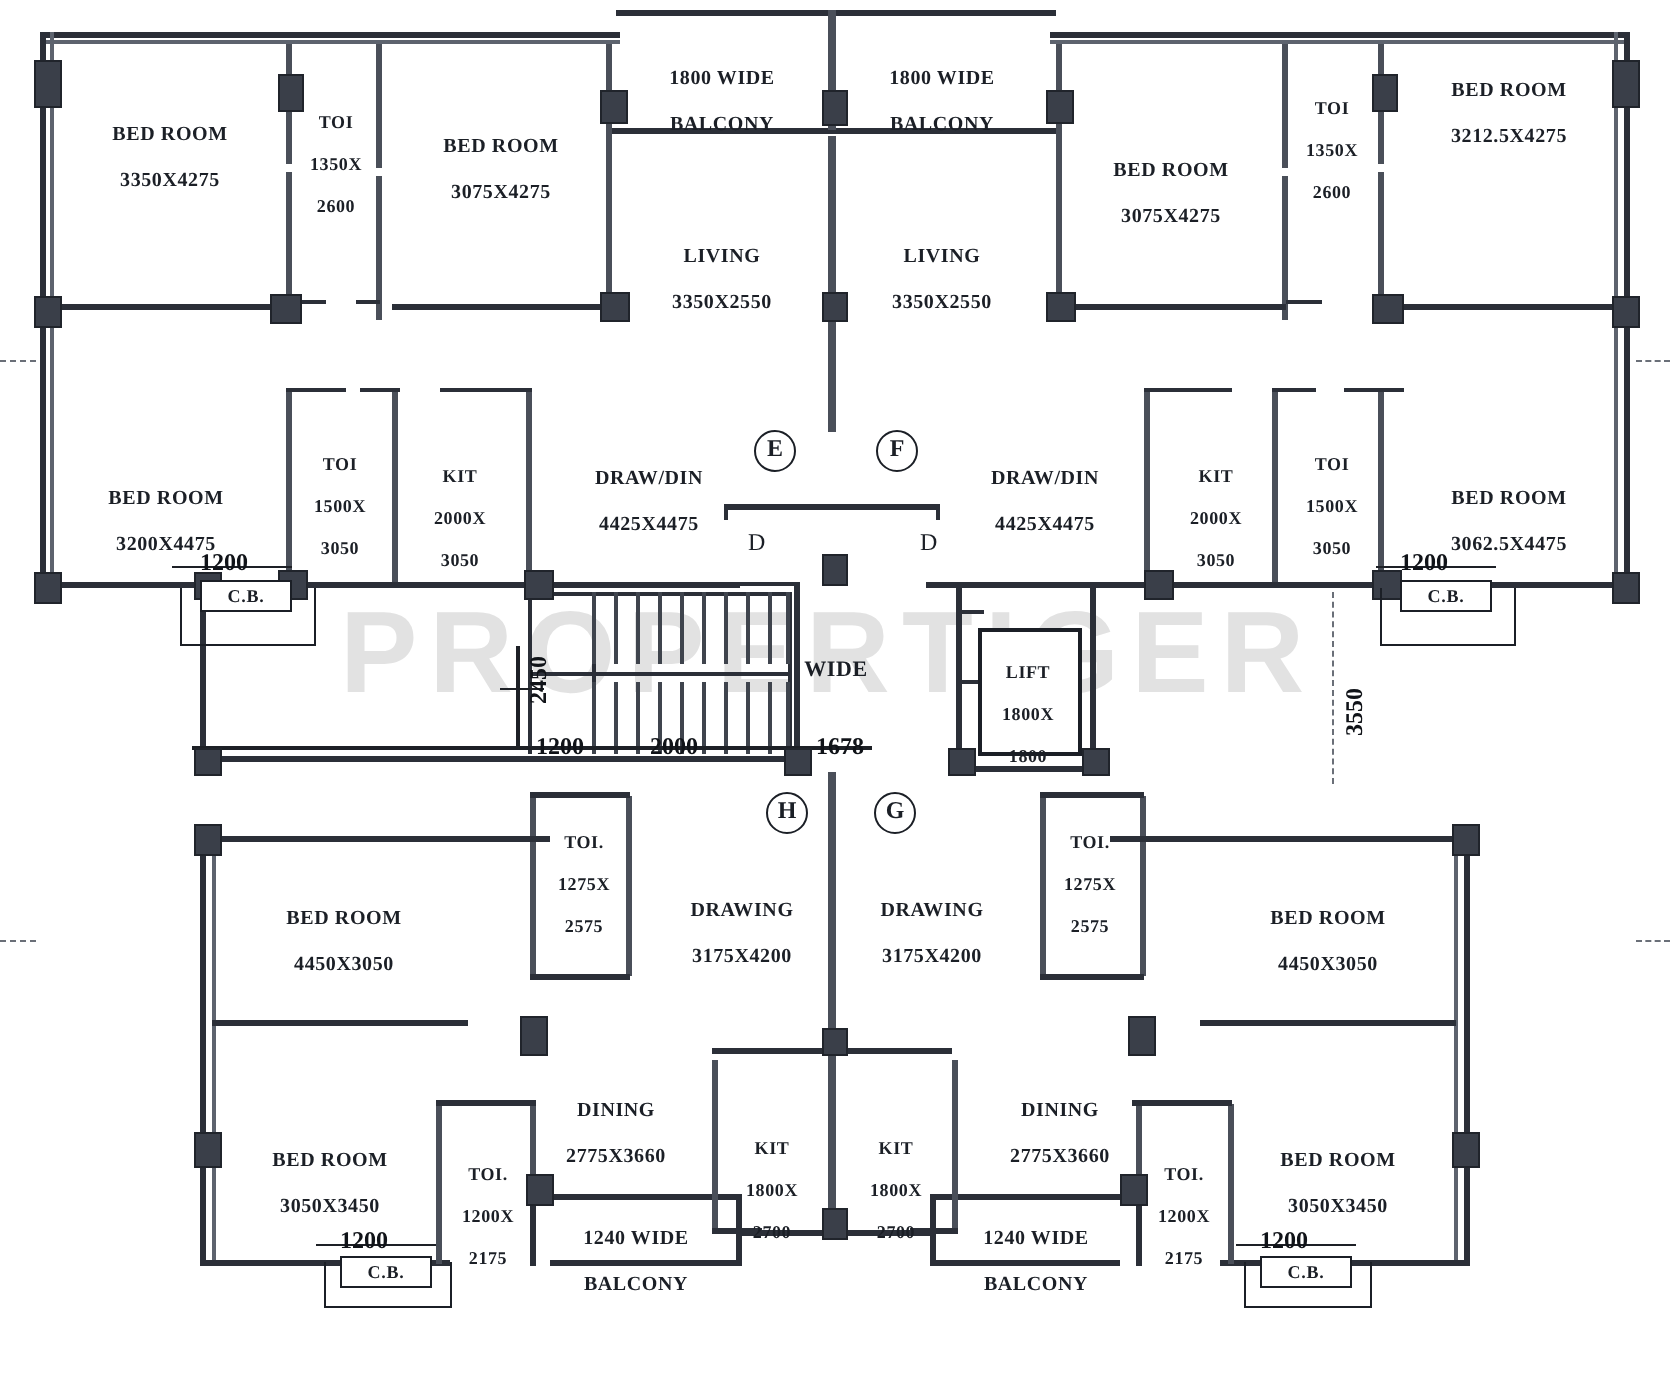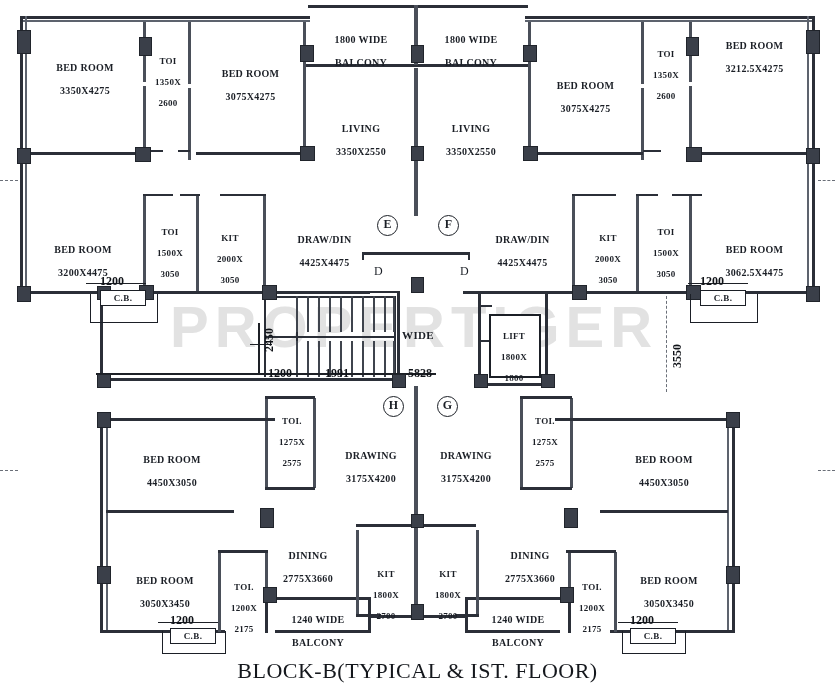--- a/index.html
+++ b/index.html
@@ -305,22 +305,22 @@
   <div class="w" style="left:545px; top:291px; width:3px; height:95px;"></div>
   <div class="w" style="left:478px; top:305px; width:14px; height:2px;"></div>
   <div class="w" style="left:478px; top:340px; width:12px; height:2px;"></div>
   <div class="w" style="left:478px; top:383px; width:70px; height:2.5px;"></div>
 
   <div class="dim-line" style="left:96px;  top:373px; width:340px; height:1.6px;"></div>
   <div class="dim-line" style="left:258px; top:323px; width:1.6px; height:52px;"></div>
   <div class="dim-line" style="left:250px; top:344px; width:22px; height:1.2px;"></div>
 
   <div class="dimtxt" style="left:268px; top:366px;">1200</div>
-  <div class="dimtxt" style="left:325px; top:366px;">1991</div>
-  <div class="dimtxt" style="left:408px; top:366px;">5828</div>
+  <div class="dimtxt" style="left:325px; top:366px;">2000</div>
+  <div class="dimtxt" style="left:408px; top:366px;">1678</div>
   <div class="dimtxt rot" style="left:262px; top:352px;">2450</div>
 
   <div class="w" style="left:100px; top:418px; width:175px; height:3px;"></div>
   <div class="w" style="left:555px; top:418px; width:180px; height:3px;"></div>
   <div class="w" style="left:100px; top:418px; width:3px;  height:215px;"></div>
   <div class="w" style="left:732px; top:418px; width:3px;  height:215px;"></div>
   <div class="wt" style="left:106px; top:418px; width:1.5px; height:215px;"></div>
   <div class="wt" style="left:727px; top:418px; width:1.5px; height:215px;"></div>
 
   <div class="w" style="left:100px; top:630px; width:125px; height:3px;"></div>
@@ -593,15 +593,14 @@
   </div>
   <div class="lbl" style="left:268px; top:602px; width:100px;">
     <span>1240 WIDE</span><br>
     <span>BALCONY</span>
   </div>
   <div class="lbl" style="left:468px; top:602px; width:100px;">
     <span>1240 WIDE</span><br>
     <span>BALCONY</span>
   </div>
 
-  <div class="title">BLOCK-B(TYPICAL  &amp;  IST. FLOOR)</div>
 
 </div>
 
 </body></html>

